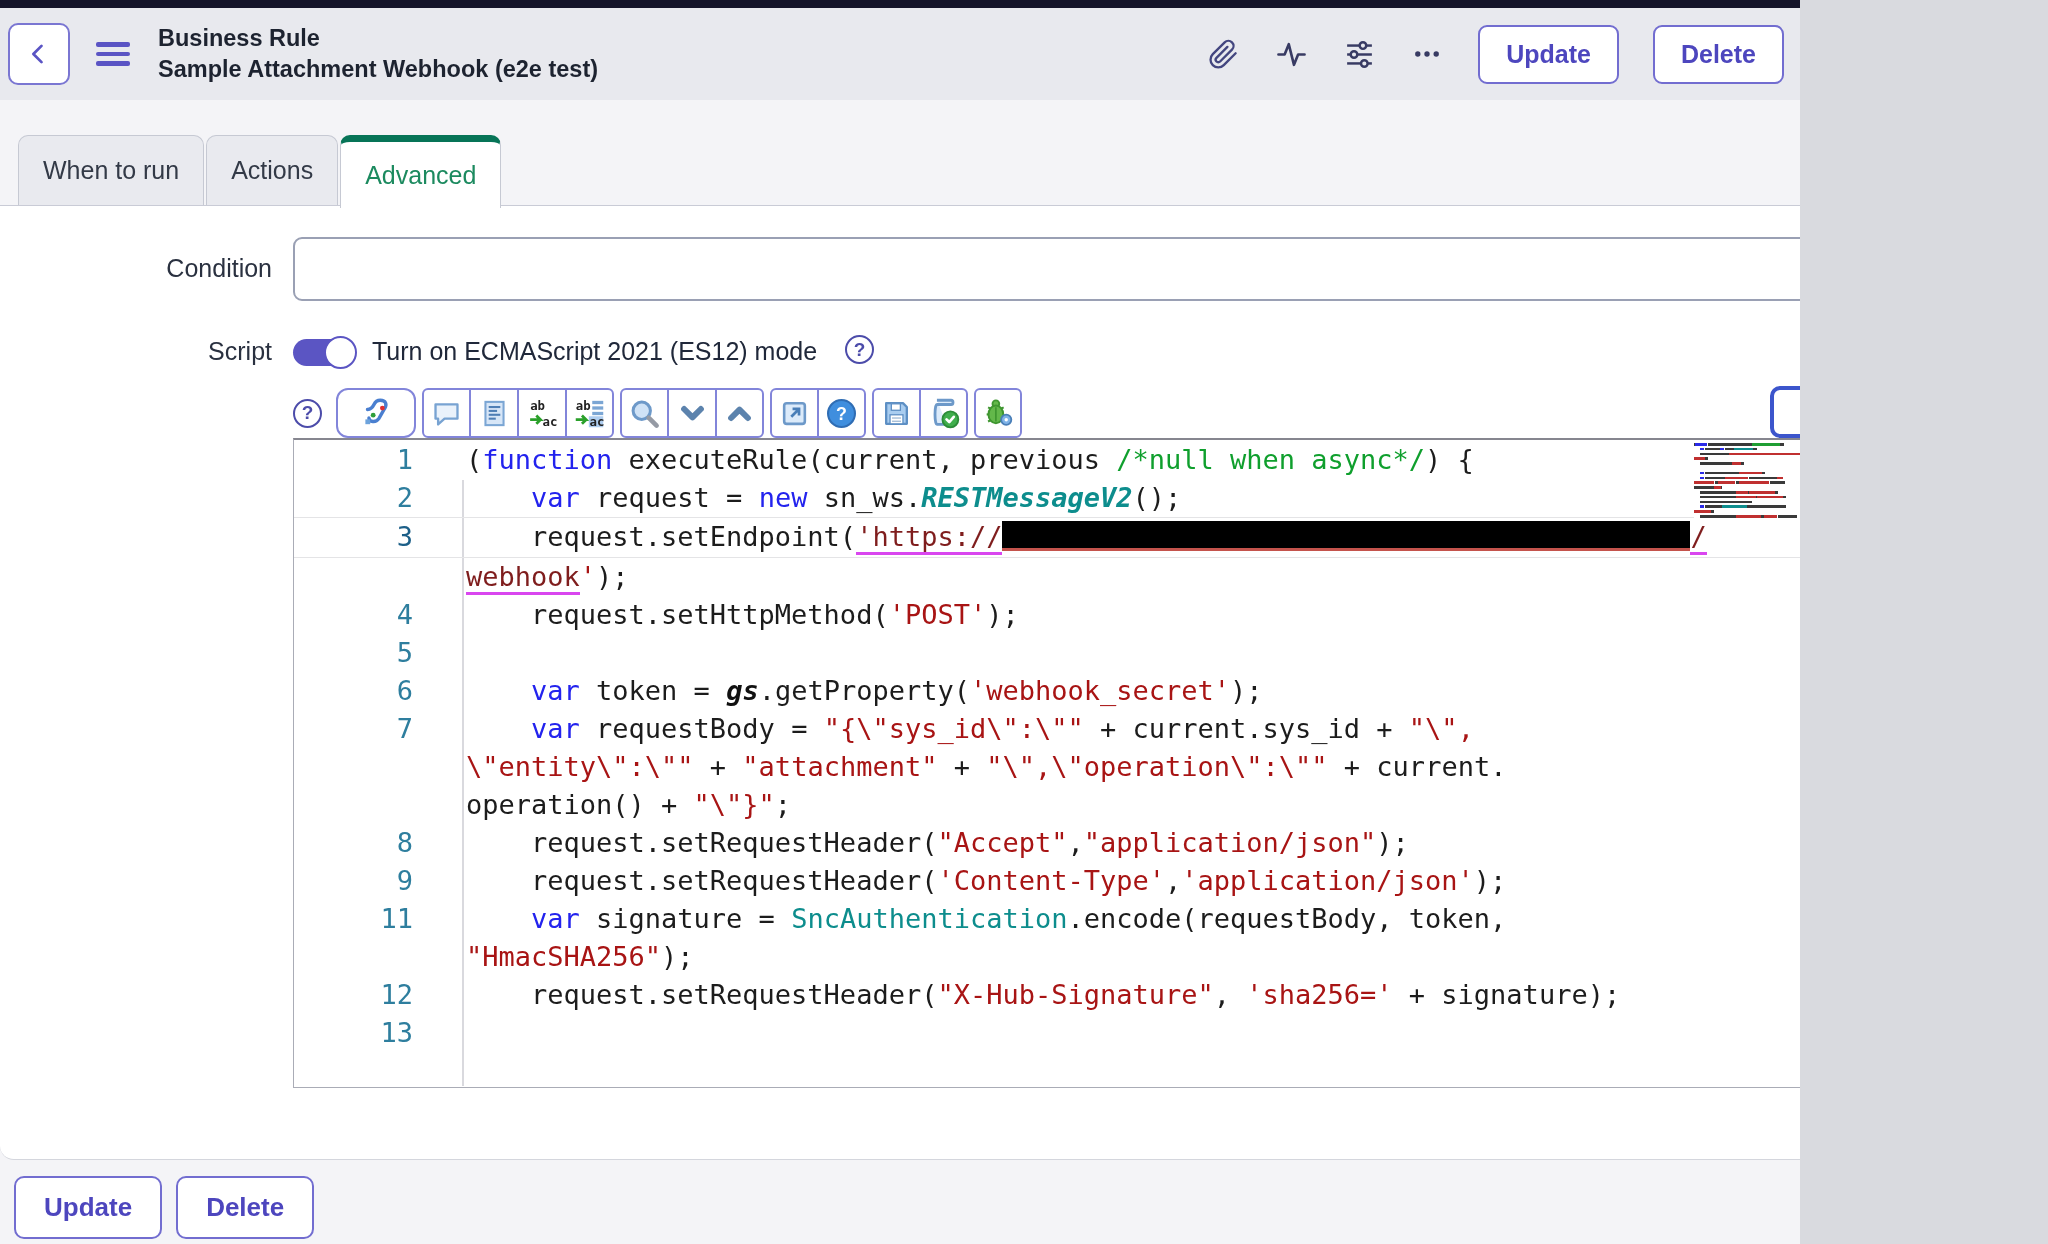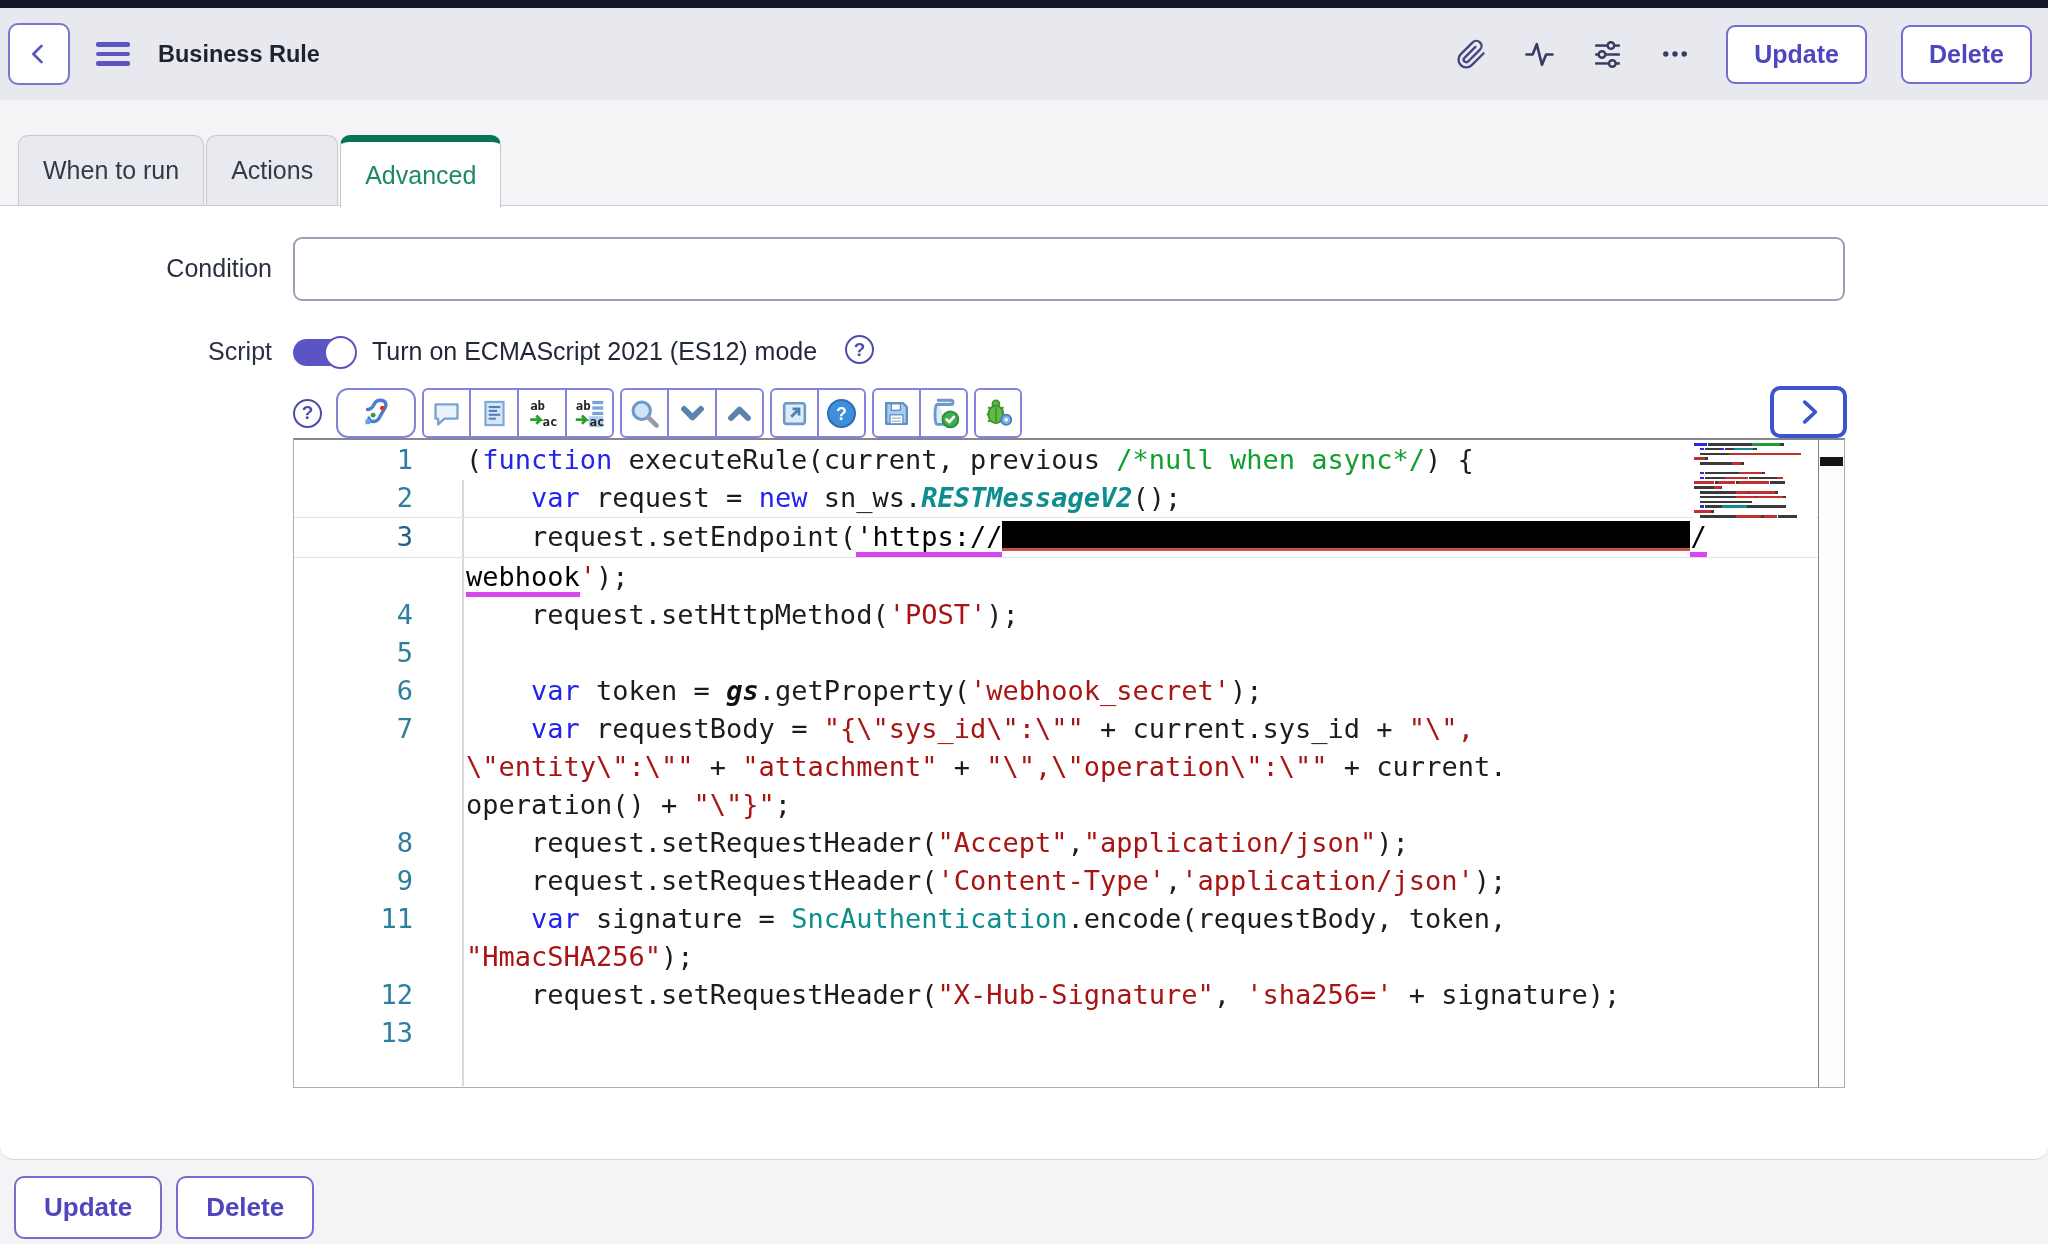--- a/index.html
+++ b/index.html
@@ -1,17 +1,17 @@
 <!DOCTYPE html>
 <html><head>
 <meta charset="utf-8">
 <style>
   * { margin:0; padding:0; box-sizing:border-box; }
   body { background:#d9dadf; font-family:"Liberation Sans",sans-serif; }
-  .screen { position:relative; width:2048px; height:1244px; background:#f4f4f7; overflow:hidden; }
+  .screen { position:relative; width:1800px; height:1244px; background:#f4f4f7; overflow:hidden; }
 
   
   .topstrip { position:absolute; top:0; left:0; width:100%; height:8px; background:#15152a; }
 
   
   .appbar { position:absolute; top:8px; left:0; width:100%; height:92px; background:#e8e9ee; display:flex; align-items:center; }
   .back-btn { margin-left:8px; width:62px; height:62px; background:#fff; border:2.5px solid #7a76d2; border-radius:10px; display:flex; align-items:center; justify-content:center; cursor:pointer; flex:none; }
   .hamburger { margin-left:26px; width:34px; display:flex; flex-direction:column; gap:5px; cursor:pointer; flex:none; }
   .hamburger span { display:block; height:4.5px; background:#5a54c4; border-radius:2px; }
   .titles { margin-left:28px; font-weight:bold; font-size:23.5px; color:#1d2330; line-height:1.3; }
@@ -46,21 +46,21 @@
   
   .editor { position:absolute; left:293px; top:232px; width:1552px; height:650px; background:#fff; border:1.5px solid #aaacb6; border-top:2px solid #86868f; font-family:"DejaVu Sans Mono",monospace; font-size:27px; line-height:38px; overflow:hidden; }
   .code-rows { position:absolute; left:0; top:1px; right:26px; }
   .crow { display:flex; height:38px; white-space:pre; }
   .crow.active { border-top:1.5px solid #e4e4e6; border-bottom:1.5px solid #e4e4e6; height:41px; }
   .gut { width:172px; flex:none; text-align:right; padding-right:53px; color:#2e7e9e; }
   .crow.active .gut { color:#1c5f88; }
   .codetxt { flex:1; color:#1c1c1c; }
   .indent-guide { position:absolute; left:168px; top:40px; width:1.5px; height:606px; background:#d9d9de; }
   .p { color:#1c1c1c; } .k { color:#2323ee; } .c { color:#0f9f2d; }
-  .str { color:#a81414; } .stru { color:#000000; border-bottom:5px solid #d946ef; }
+  .str { color:#a81414; } .stru { color:#7f1d1d; border-bottom:3px solid #d946ef; }
   .cls { color:#0d8d8d; font-weight:bold; font-style:italic; } .cls2 { color:#0d8d8d; }
   .gb { color:#111; font-weight:bold; font-style:italic; }
   .redact { display:inline-block; width:688px; height:30px; background:#000; vertical-align:-5px; border-bottom:3px solid #c4534c; }
 
   
   .minimap { position:absolute; top:2px; right:28px; width:122px; height:84px; background:#fff; overflow:hidden; cursor:pointer; }
   .mrow { height:4.8px; display:flex; align-items:center; }
   .mrow span { height:2.6px; display:inline-block; }
   .vscroll { position:absolute; top:0; right:0; bottom:0; width:26px; background:#fdfdfd; border-left:1.5px solid #83838c; cursor:pointer; }
   .vthumb { position:absolute; top:17px; left:1px; right:1px; height:9px; background:#151515; }
@@ -81,20 +81,21 @@
           <polyline points="14 5.5 7.5 12 14 18.5" fill="none" stroke="#5a54c4" stroke-width="2.2" stroke-linecap="round" stroke-linejoin="round"></polyline>
         </svg>
     </button>
     <div class="hamburger">
         <span></span>
         <span></span>
         <span></span>
       </div>
     <div class="titles">
       <div>Business Rule</div>
+      <div>Sample Attachment Webhook (e2e test)</div>
     </div>
     <div class="appbar-actions">
       <span class="icon-btn">
         <svg width="31" height="31" viewBox="0 0 24 24">
             <path d="M21.4 11.05l-9.19 9.19a6 6 0 0 1-8.49-8.49l9.19-9.19a4 4 0 0 1 5.66 5.66l-9.2 9.19a2 2 0 0 1-2.83-2.83l8.49-8.48" fill="none" stroke="#43467f" stroke-width="1.8" stroke-linecap="round"></path>
           </svg>
       </span>
       <span class="icon-btn">
         <svg width="33" height="33" viewBox="0 0 24 24">
             <polyline points="2.5 12 7 12 10 4.5 13.8 19.5 16.8 12 21.5 12" fill="none" stroke="#383b63" stroke-width="1.9" stroke-linecap="round" stroke-linejoin="round"></polyline>

